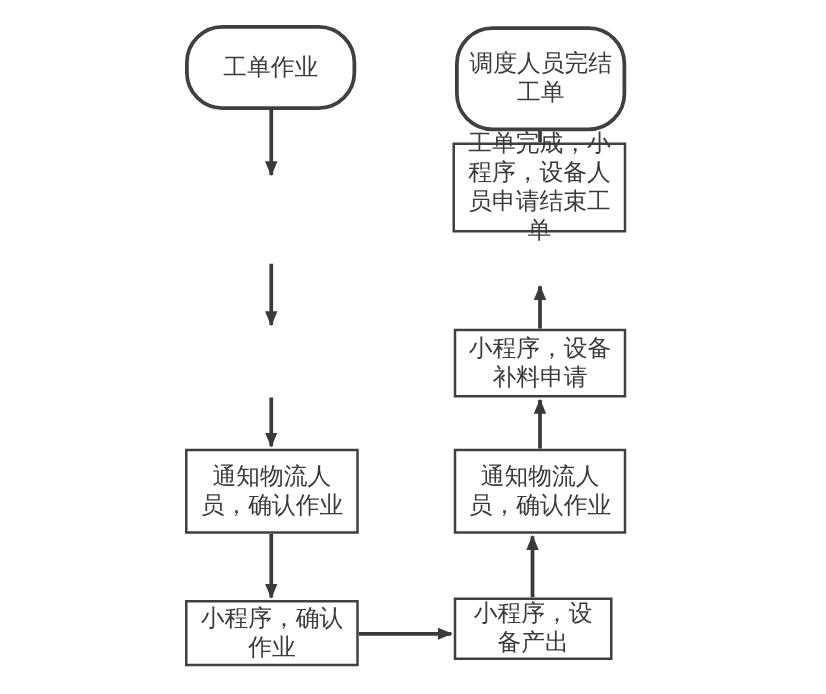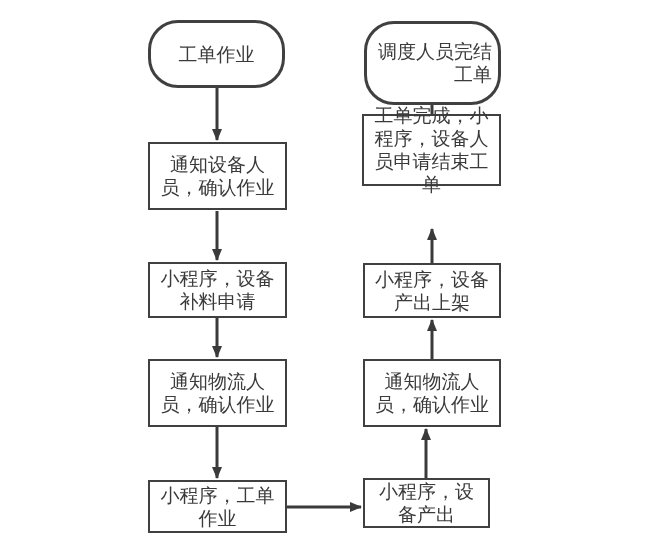--- a/index.html
+++ b/index.html
@@ -38,21 +38,20 @@
     color: var(--text);
     font-size: 19px;
     line-height: 23px;
     padding: 2px 6px;
     line-break: strict;
     overflow-wrap: break-word;
   }
   .node.terminator {
     border-width: 3px;
     border-radius: 30px;
-    text-align: right;
   }
   
   .n-start      { left: 148px; top: 20px;  width: 137px; height: 68px; }
   .n-notify-eq  { left: 148px; top: 142px; width: 139px; height: 68px; }
   .n-replenish  { left: 148px; top: 262px; width: 139px; height: 56px; }
   .n-logis1     { left: 148px; top: 359px; width: 139px; height: 68px; }
   .n-pickup     { left: 148px; top: 480px; width: 139px; height: 53px; }
   .n-output     { left: 363px; top: 478px; width: 127px; height: 50px; }
   .n-logis2     { left: 363px; top: 359px; width: 138px; height: 68px; }
   .n-shelving   { left: 363px; top: 263px; width: 138px; height: 55px; }
@@ -78,46 +77,40 @@
     <line x1="426" y1="478" x2="426" y2="429" marker-end="url(#arrowhead)"></line>
     <line x1="432" y1="359" x2="432" y2="320" marker-end="url(#arrowhead)"></line>
     <line x1="432" y1="263" x2="432" y2="229" marker-end="url(#arrowhead)"></line>
     <line x1="432" y1="131" x2="432" y2="91" marker-end="url(#arrowhead)"></line>
   </svg>
 
   <div class="node terminator n-start">
     <span>工单作业</span>
   </div>
 
-  <div class="node n-notify-eq">
-    <span>通知设备人员，确认作业</span>
-  </div>
 
-  <div class="node n-replenish">
-    <span>小程序，设备补料申请</span>
-  </div>
 
   <div class="node n-logis1">
     <span>通知物流人员，确认作业</span>
   </div>
 
   <div class="node n-pickup">
-    <span>小程序，工单作业</span>
+    <span>小程序，确认作业</span>
   </div>
 
   <div class="node n-output">
     <span>小程序，设备产出</span>
   </div>
 
   <div class="node n-logis2">
     <span>通知物流人员，确认作业</span>
   </div>
 
   <div class="node n-shelving">
-    <span>小程序，设备产出上架</span>
+    <span>小程序，设备补料申请</span>
   </div>
 
   <div class="node n-close-req">
     <span>工单完成，小程序，设备人员申请结束工单</span>
   </div>
 
   <div class="node terminator n-end">
     <span>调度人员完结工单</span>
   </div>
 

